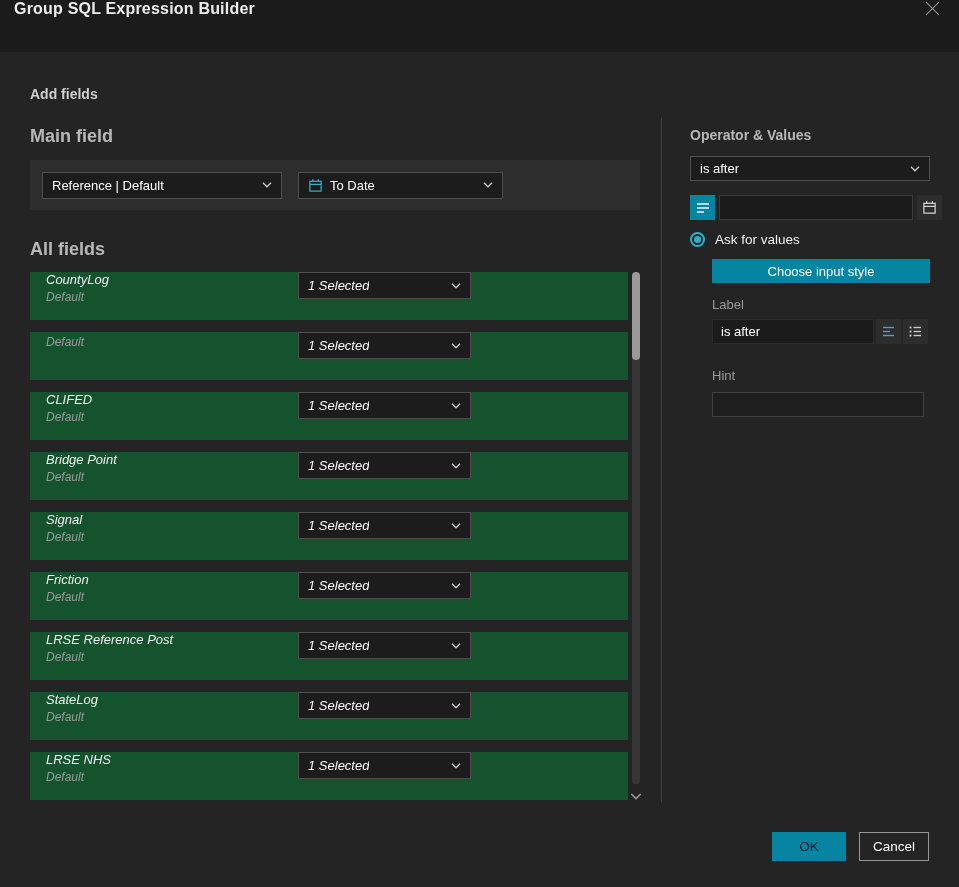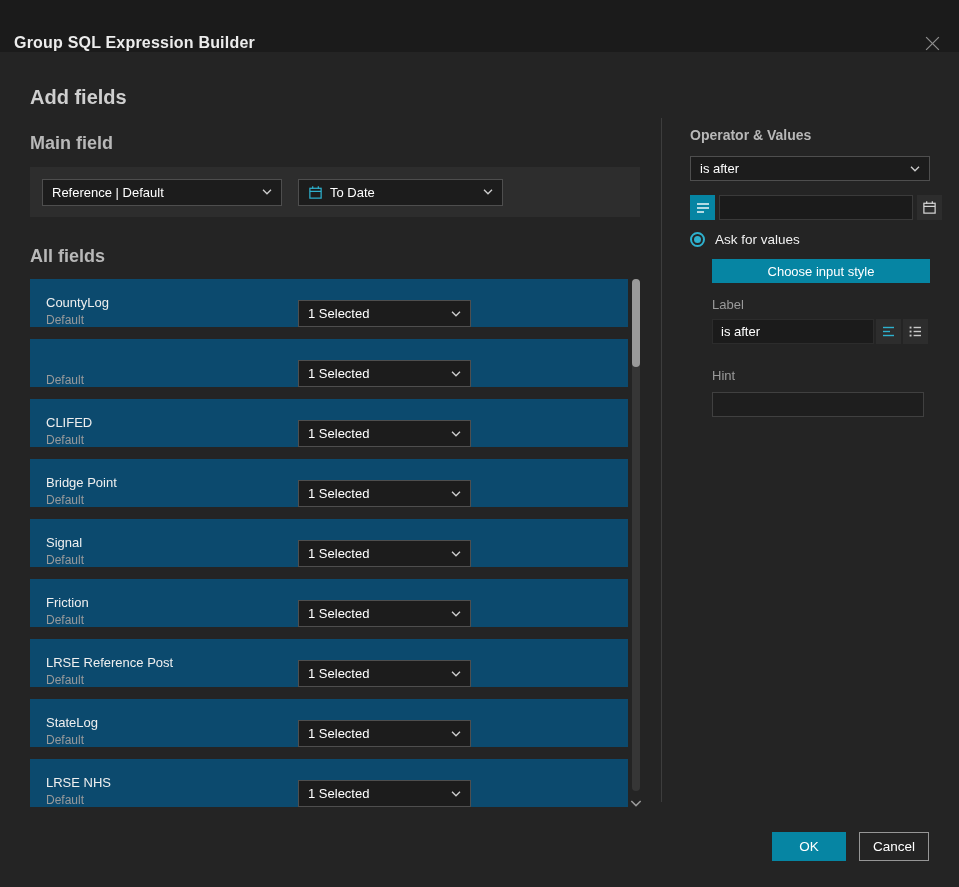--- a/index.html
+++ b/index.html
@@ -6,43 +6,43 @@
   * { box-sizing:border-box; margin:0; padding:0; }
   html,body { width:959px; height:887px; }
   body {
     background:#242424;
     font-family:"Liberation Sans", sans-serif;
     color:#fff;
     position:relative;
     overflow:hidden;
   }
   
-  .header { height:52px; background:#1b1b1b; display:flex; align-items:flex-end; padding:0 18px 0 14px; }
+  .header { height:52px; background:#1b1b1b; display:flex; align-items:flex-start; padding:0 18px 0 14px; }
   .header .title { font-size:16px; font-weight:700; color:#ececec; letter-spacing:.2px; }
   .close-btn { margin-left:auto; cursor:pointer; display:flex; align-items:center; }
 
   
   .left-col { padding-left:30px; width:661px; }
-  .h-add { font-size:20px; font-weight:700; color:#cfcfcf; margin-top:34px; }
+  .h-add { font-size:14px; font-weight:700; color:#cfcfcf; margin-top:34px; }
   .sub-label { font-size:18px; font-weight:700; color:#b8b8b8; }
   .lbl-main { margin-top:24px; }
   .main-panel { width:610px; height:50px; background:#2d2d2d; margin-top:13px;
                 display:flex; align-items:center; padding:0 12px; gap:16px; }
   .select { background:#1c1c1c; border:1px solid #4e4e4e; height:27px; display:flex;
             align-items:center; padding:0 9px; font-size:13px; color:#fff; cursor:pointer; }
   .select .sel-text { white-space:nowrap; overflow:hidden; }
   .select .chev { margin-left:auto; display:flex; align-items:center; padding-left:8px; }
   .sel-mainfield { width:240px; }
   .sel-date { width:205px; gap:7px; }
   .cal-ico-teal { color:var(--accent-light); display:flex; align-items:center; }
 
   .lbl-all { margin-top:29px; }
   .list-area { display:flex; margin-top:12px; }
   .rows-host { width:598px; }
-  .field-row { height:48px; background:#0c4a6e; margin-bottom:12px; display:flex; align-items:flex-end; padding:0 16px; }
+  .field-row { height:48px; background:#14532d; margin-bottom:12px; display:flex; align-items:flex-start; padding:0 16px;font-style:italic; }
   .field-row .names { width:252px; }
   .fname { font-size:13px; color:#efefef; }
   .fsub { font-size:12px; color:#9a9a9a; margin-top:3px; }
   .row-select { width:173px;gap:45px; }
 
   
   .scrollbar { width:9px; margin-left:4px; position:relative; height:528px; }
   .sb-track { position:absolute; top:0; left:0; width:8px; height:512px; background:#363636; border-radius:4px; cursor:pointer; }
   .sb-thumb { position:absolute; top:0; left:0; width:8px; height:88px; background:#9a9a9a; border-radius:4px; cursor:grab; }
   .sb-arrow { position:absolute; left:-2px; bottom:0; color:#9a9a9a; display:flex; }
@@ -75,21 +75,21 @@
                 display:flex; align-items:center; justify-content:center; margin-top:12px; cursor:pointer; }
   .small-lbl { font-size:13px; color:#9a9a9a; margin-top:14px; }
   .label-row { display:flex; align-items:center; gap:2px; margin-top:7px; }
   .label-input { width:162px; border-color:#2c2c2c; }
   .hint-lbl { margin-top:24px; }
   .hint-input { width:212px; margin-top:9px; display:block; background:#1e1e1e; border-color:#404040; }
 
   
   .footer { position:absolute; right:30px; bottom:26px; display:flex; gap:13px; }
   .btn { height:29px; font-size:13.5px; display:flex; align-items:center; justify-content:center; cursor:pointer; }
-  .btn-ok { width:74px; background:var(--accent); color:#ffffff; border:1px solid var(--accent); }
+  .btn-ok { width:74px; background:var(--accent); color:#0f172a; border:1px solid var(--accent); }
   .btn-cancel { width:70px; background:transparent; color:#fff; border:1px solid #969696; }
 
   svg { display:block; }
 </style>
 </head>
 <body>
 
 <div class="header">
   <div class="title">Group SQL Expression Builder</div>
   <div class="close-btn">

